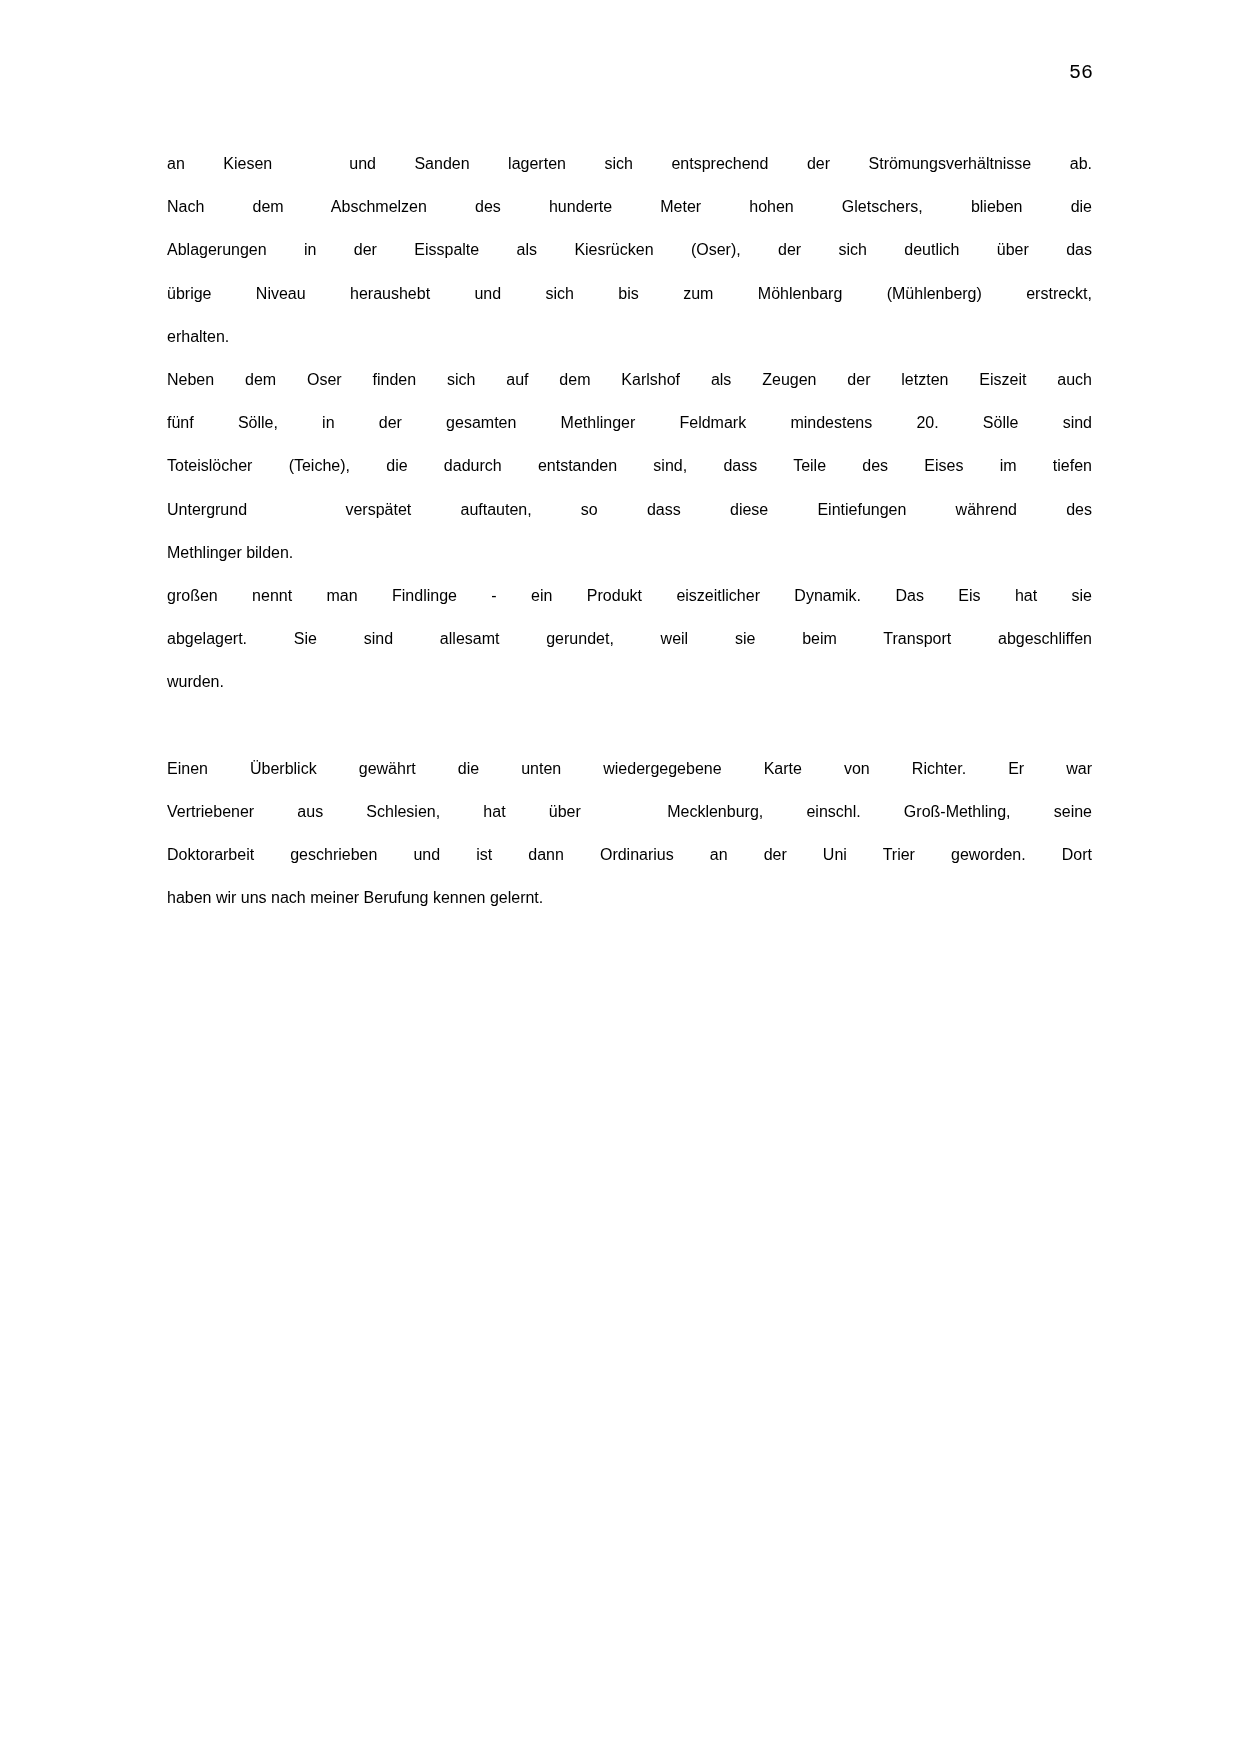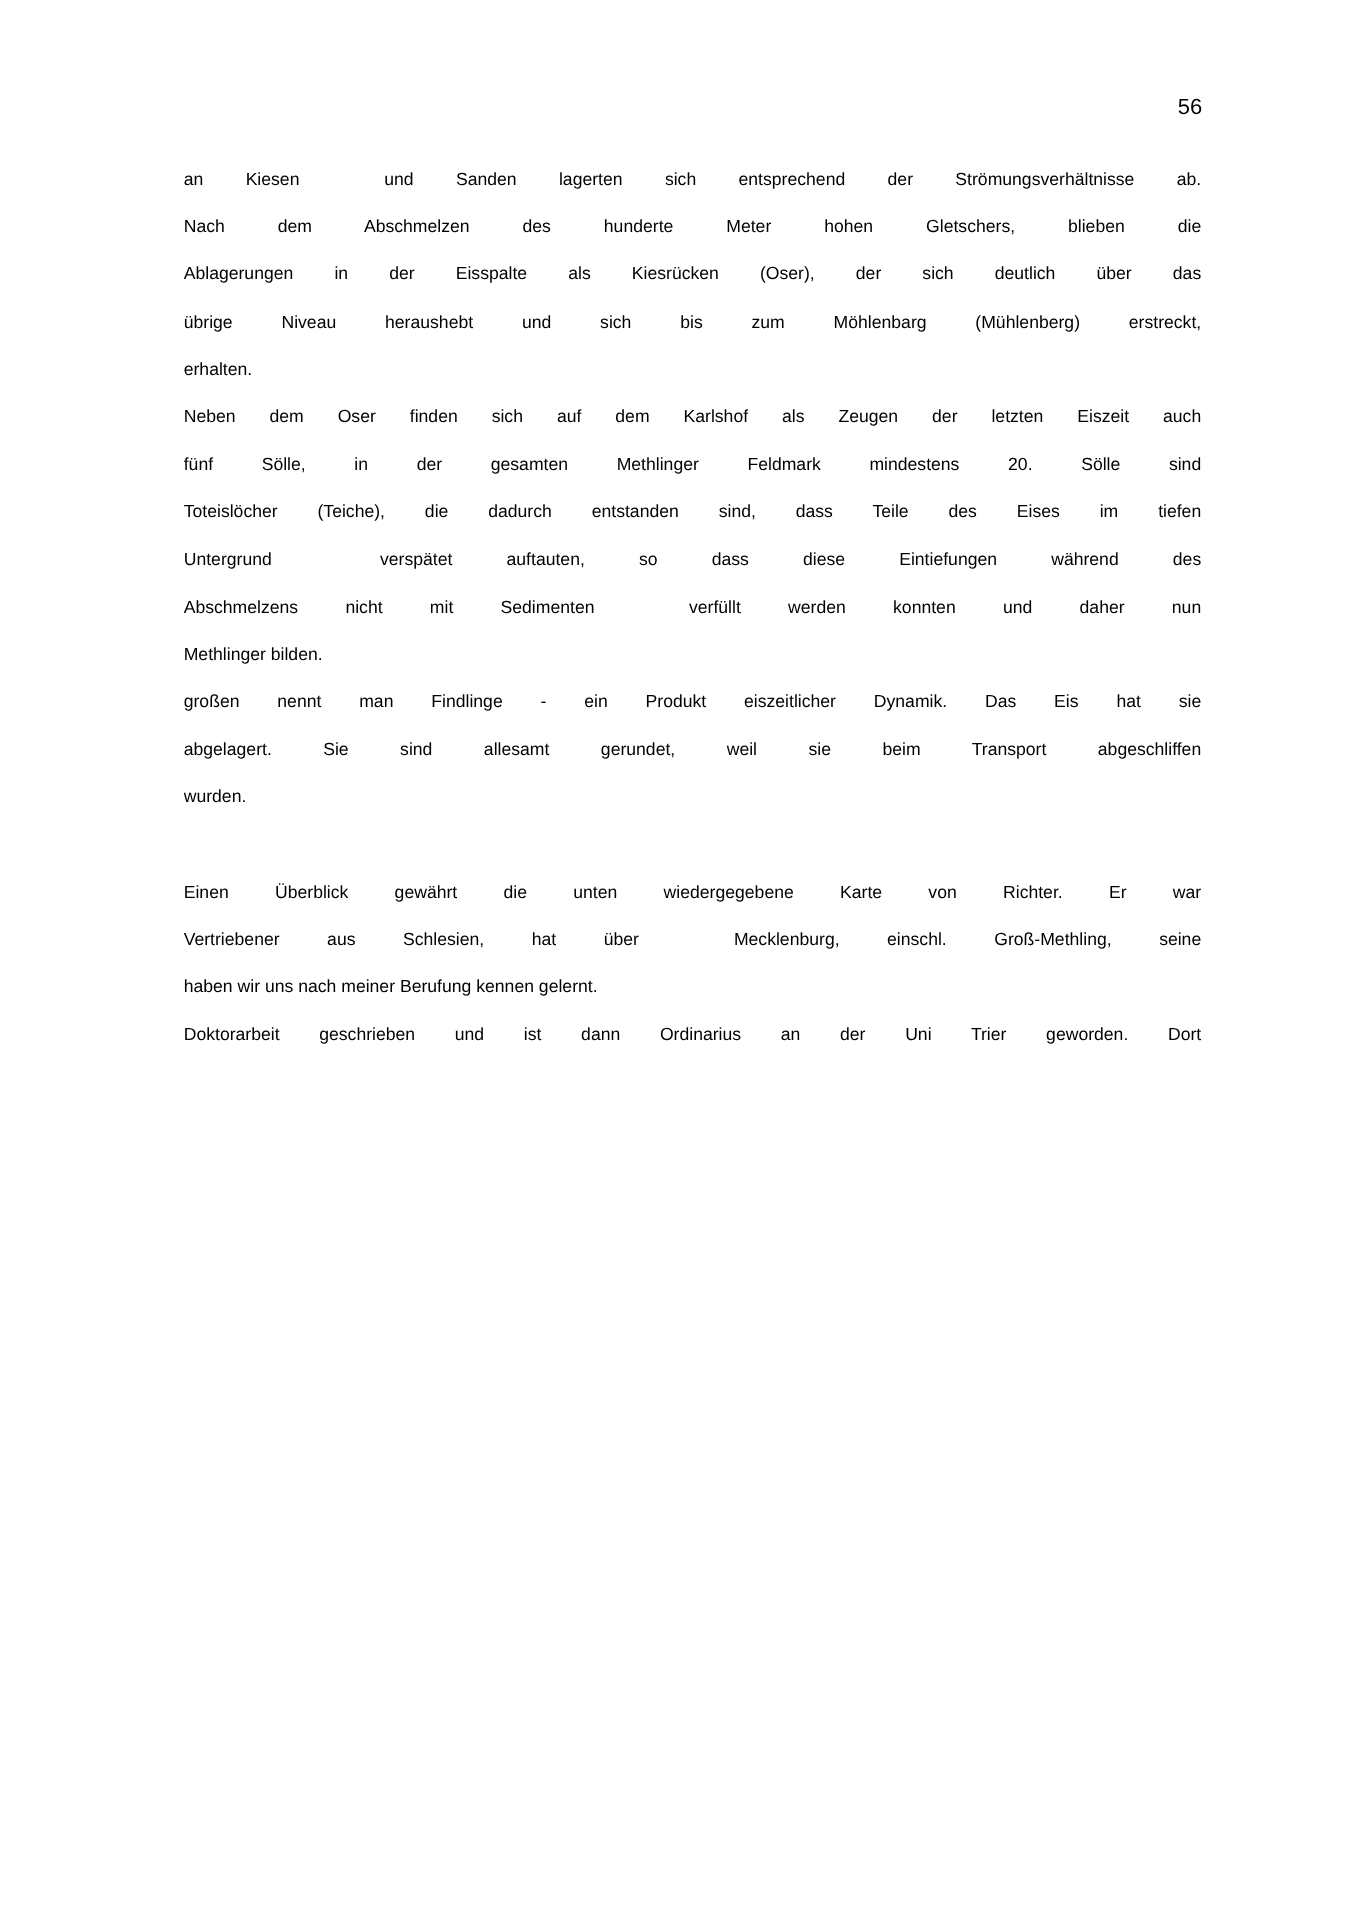--- a/index.html
+++ b/index.html
@@ -10,24 +10,25 @@
     body {
       width: 1240px;
       height: 1754px;
       position: relative;
       overflow: hidden;
       font-family: "Liberation Sans", sans-serif;
       color: #000000;
     }
     .page-number {
       position: absolute;
-      top: 85px;
+      top: 60px;
       right: 147px;
       font-size: 20px;
       line-height: 26px;
+      font-family: Liberation Mono, monospace;
     }
     .body-text {
       position: absolute;
       left: 167px;
       top: 142px;
       width: 925px;
       font-size: 16px;
     }
     .line {
       height: 43.2px;
@@ -57,32 +58,31 @@
     <div class="line">Ablagerungen in der Eisspalte als Kiesrücken (Oser), der sich deutlich über das</div>
     <div class="line">übrige Niveau heraushebt und sich bis zum Möhlenbarg (Mühlenberg) erstreckt,</div>
     <div class="line last">erhalten.</div>
   </div>
 
   <div class="paragraph">
     <div class="line">Neben dem Oser finden sich auf dem Karlshof als Zeugen der letzten Eiszeit auch</div>
     <div class="line">fünf Sölle, in der gesamten Methlinger Feldmark mindestens 20. Sölle sind</div>
     <div class="line">Toteislöcher (Teiche), die dadurch entstanden sind, dass Teile des Eises im tiefen</div>
     <div class="line">Untergrund  verspätet auftauten, so dass diese Eintiefungen während des</div>
-    <div class="line">Abschmelzens nicht mit Sedimenten  verfüllt werden konnten und daher nun</div>
     <div class="line last">Methlinger bilden.</div>
   </div>
 
   <div class="paragraph">
     <div class="line">großen nennt man Findlinge - ein Produkt eiszeitlicher Dynamik. Das Eis hat sie</div>
     <div class="line">abgelagert. Sie sind allesamt gerundet, weil sie beim Transport abgeschliffen</div>
     <div class="line last">wurden.</div>
   </div>
 
   <div class="blank"></div>
 
   <div class="paragraph">
     <div class="line">Einen Überblick gewährt die unten wiedergegebene Karte von Richter. Er war</div>
     <div class="line">Vertriebener aus Schlesien, hat über  Mecklenburg, einschl. Groß-Methling, seine</div>
+    <div class="line">Doktorarbeit geschrieben und ist dann Ordinarius an der Uni Trier geworden. Dort</div>
     <div class="line last">haben wir uns nach meiner Berufung kennen gelernt.</div>
-    <div class="line">Doktorarbeit geschrieben und ist dann Ordinarius an der Uni Trier geworden. Dort</div>
   </div>
 
 </div>
 
 </body></html>

